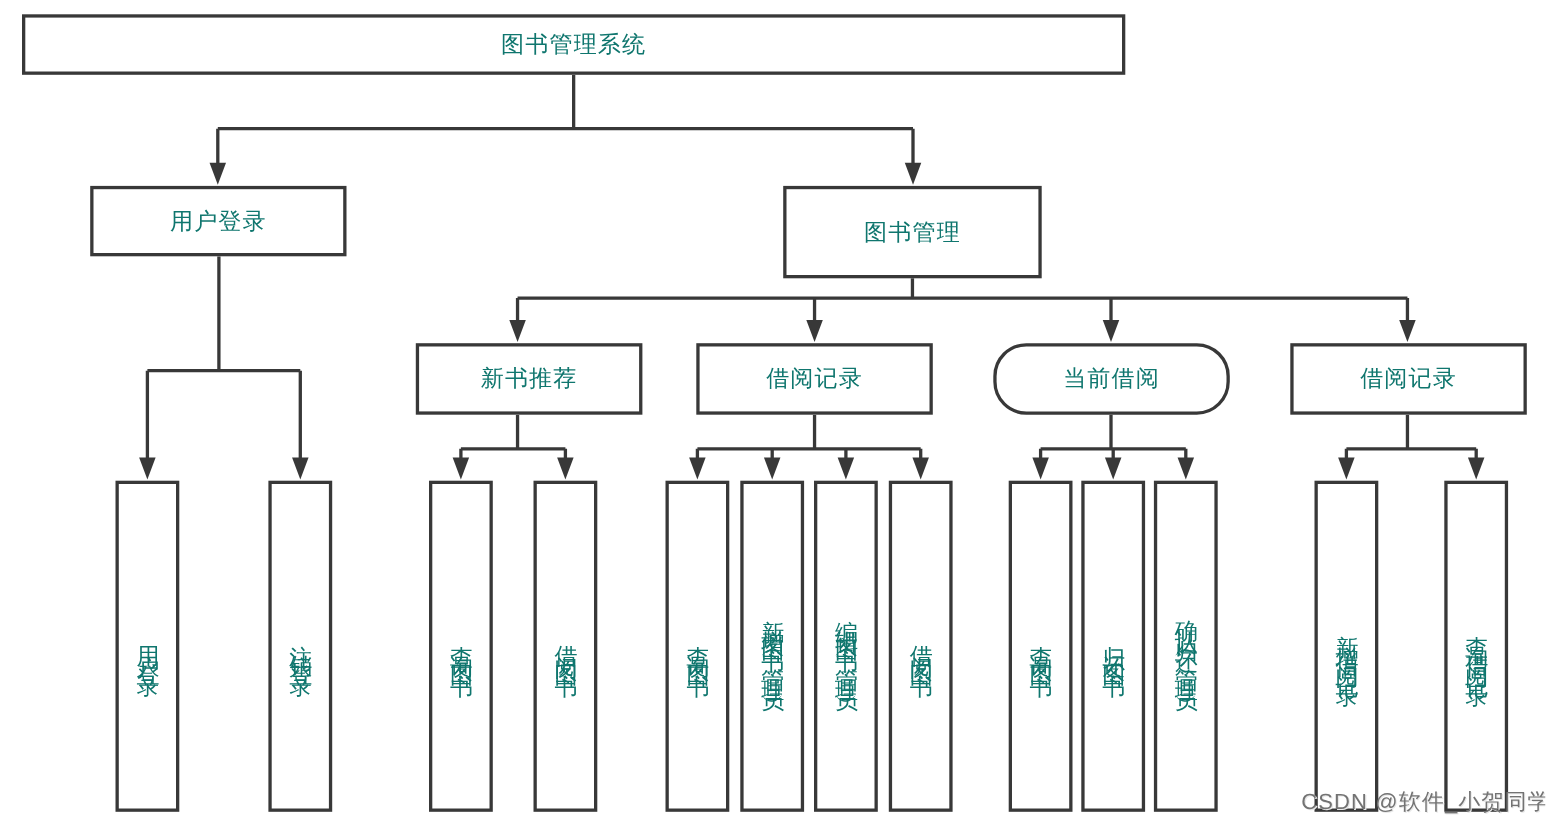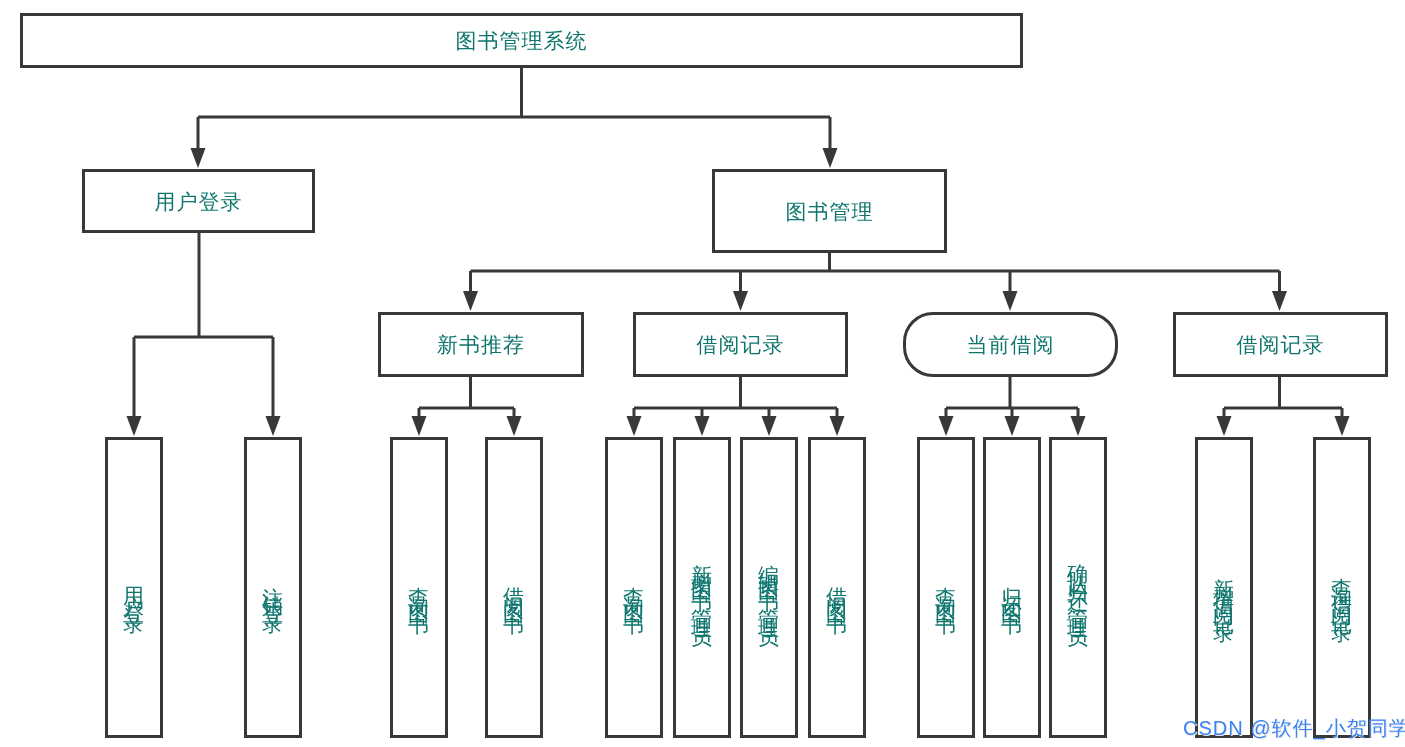--- a/index.html
+++ b/index.html
@@ -37,21 +37,21 @@
     height: 301px;
     font-size: 21px;
   }
   .watermark {
     position: absolute;
     left: 1183px;
     top: 715px;
     width: 222px;
     font-size: 20px;
     letter-spacing: 1px;
-    color: #3b82f6;
+    color: #737373;
     white-space: nowrap;
     text-shadow: 1px 1px 0 #e8e8e8;
   }
 </style>
 </head>
 <body>
 
 <div class="canvas">
 
   <svg class="connector-layer" viewBox="0 0 1405 747" xmlns="http://www.w3.org/2000/svg">

